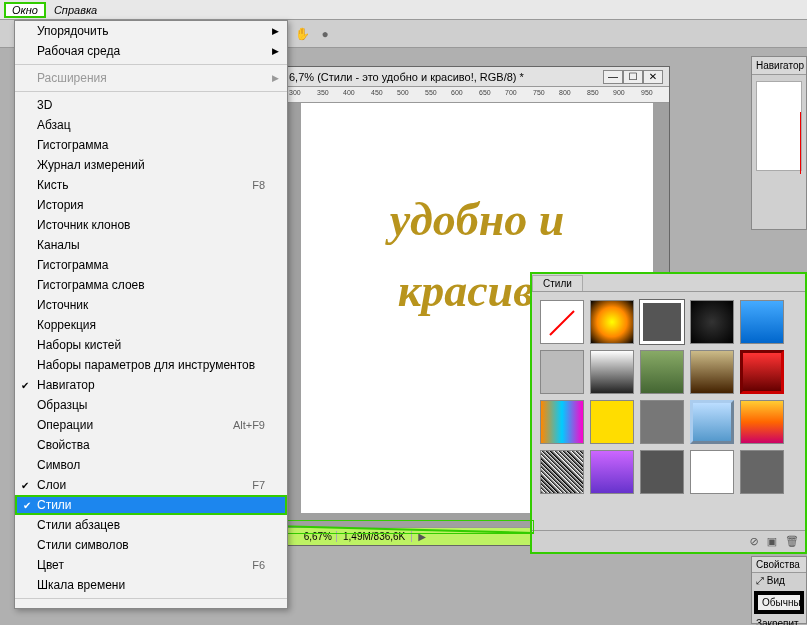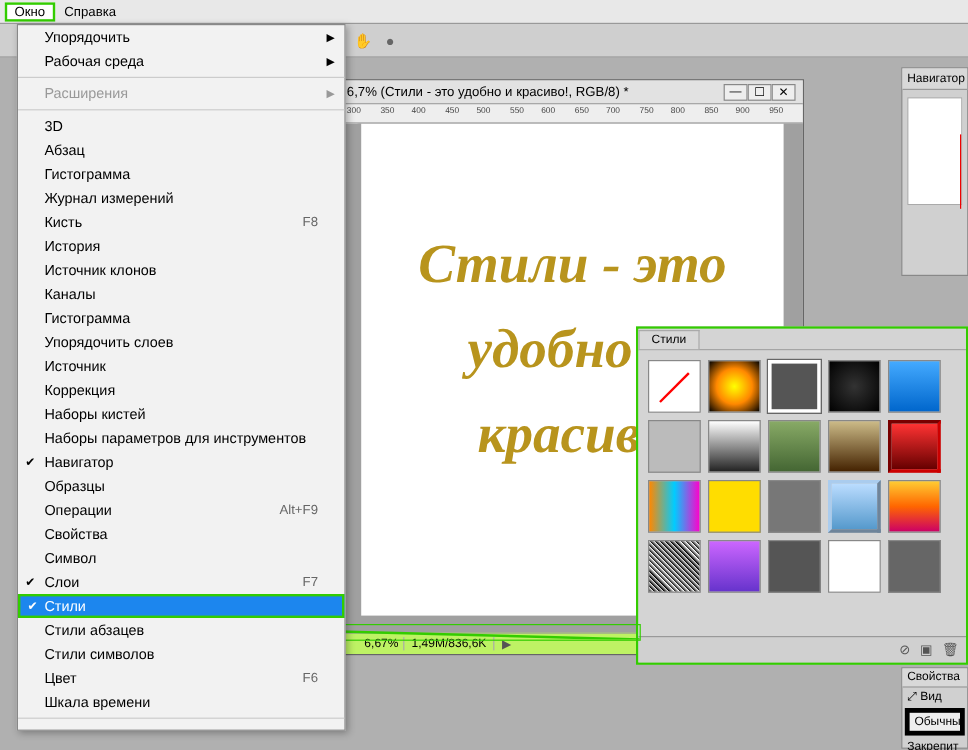--- a/index.html
+++ b/index.html
@@ -1,17 +1,17 @@
 <!DOCTYPE html>
 <html><head>
 <meta charset="utf-8">
 <style>
 * { box-sizing: border-box; margin: 0; padding: 0; font-family: Arial, sans-serif; }
 body { width: 807px; height: 625px; background: #b0b0b0; overflow: hidden; position: relative; }
-.menubar { background: #e8e8e8; border-bottom: 1px solid #999; height: 20px; display: flex; align-items: center; padding: 0 4px; font-size: 11px; }
+.menubar { background: #e8e8e8; border-bottom: 1px solid #999; height: 20px; display: flex; align-items: center; padding: 0 4px; font-size: 11px; font-style: italic; }
 .menubar-item { padding: 2px 8px; cursor: default; }
 .menubar-item.active { border: 2px solid #3c0; background: #fff; padding: 0px 6px; }
 .opt-bar { background: #cfcfcf; height: 28px; border-bottom: 1px solid #999; display:flex; align-items:center; padding-left:295px; gap:8px; }
 .opt-icons { display:flex; gap:6px; }
 .opt-icons span { width:16px;height:16px; display:inline-block; color:#666; font-size:12px; text-align:center; line-height:16px; }
 
 .dropdown { position: absolute; top: 20px; left: 14px; width: 274px; background: #f2f2f2; border: 1px solid #888; box-shadow: 2px 2px 6px rgba(0,0,0,0.3); z-index: 100; font-size: 12px; }
 .dd-item { display: flex; justify-content: space-between; align-items: center; padding: 3px 22px 3px 22px; cursor: default; position: relative; }
 .dd-item.highlighted { background: #1c86ee; color: #fff; border: 2px solid #3c0; padding: 1px 20px; }
 .dd-item.disabled { color: #999; }
@@ -106,21 +106,21 @@
   <div class="dd-item">
       <span>Источник клонов</span>
     </div>
   <div class="dd-item">
       <span>Каналы</span>
     </div>
   <div class="dd-item">
       <span>Гистограмма</span>
     </div>
   <div class="dd-item">
-      <span>Упорядочить слоев</span>
+      <span>Гистограмма слоев</span>
     </div>
   <div class="dd-item">
       <span>Источник</span>
     </div>
   <div class="dd-item">
       <span>Коррекция</span>
     </div>
   <div class="dd-item">
       <span>Наборы кистей</span>
     </div>
@@ -191,21 +191,20 @@
       <span style="left:222px">700</span>
       <span style="left:250px">750</span>
       <span style="left:276px">800</span>
       <span style="left:304px">850</span>
       <span style="left:330px">900</span>
       <span style="left:358px">950</span>
   </div>
   <div class="ruler-v"></div>
   <div class="canvas-area">
     <div class="canvas">
-      <div class="gold">Стили - это</div>
       <div class="gold">удобно и</div>
       <div class="gold">красиво</div>
     </div>
   </div>
   <div class="statusbar">
     <span class="zoom">6,67%</span>
     <span class="size">1,49M/836,6K</span>
     <span class="arrow-r">▶</span>
   </div>
 </div>

